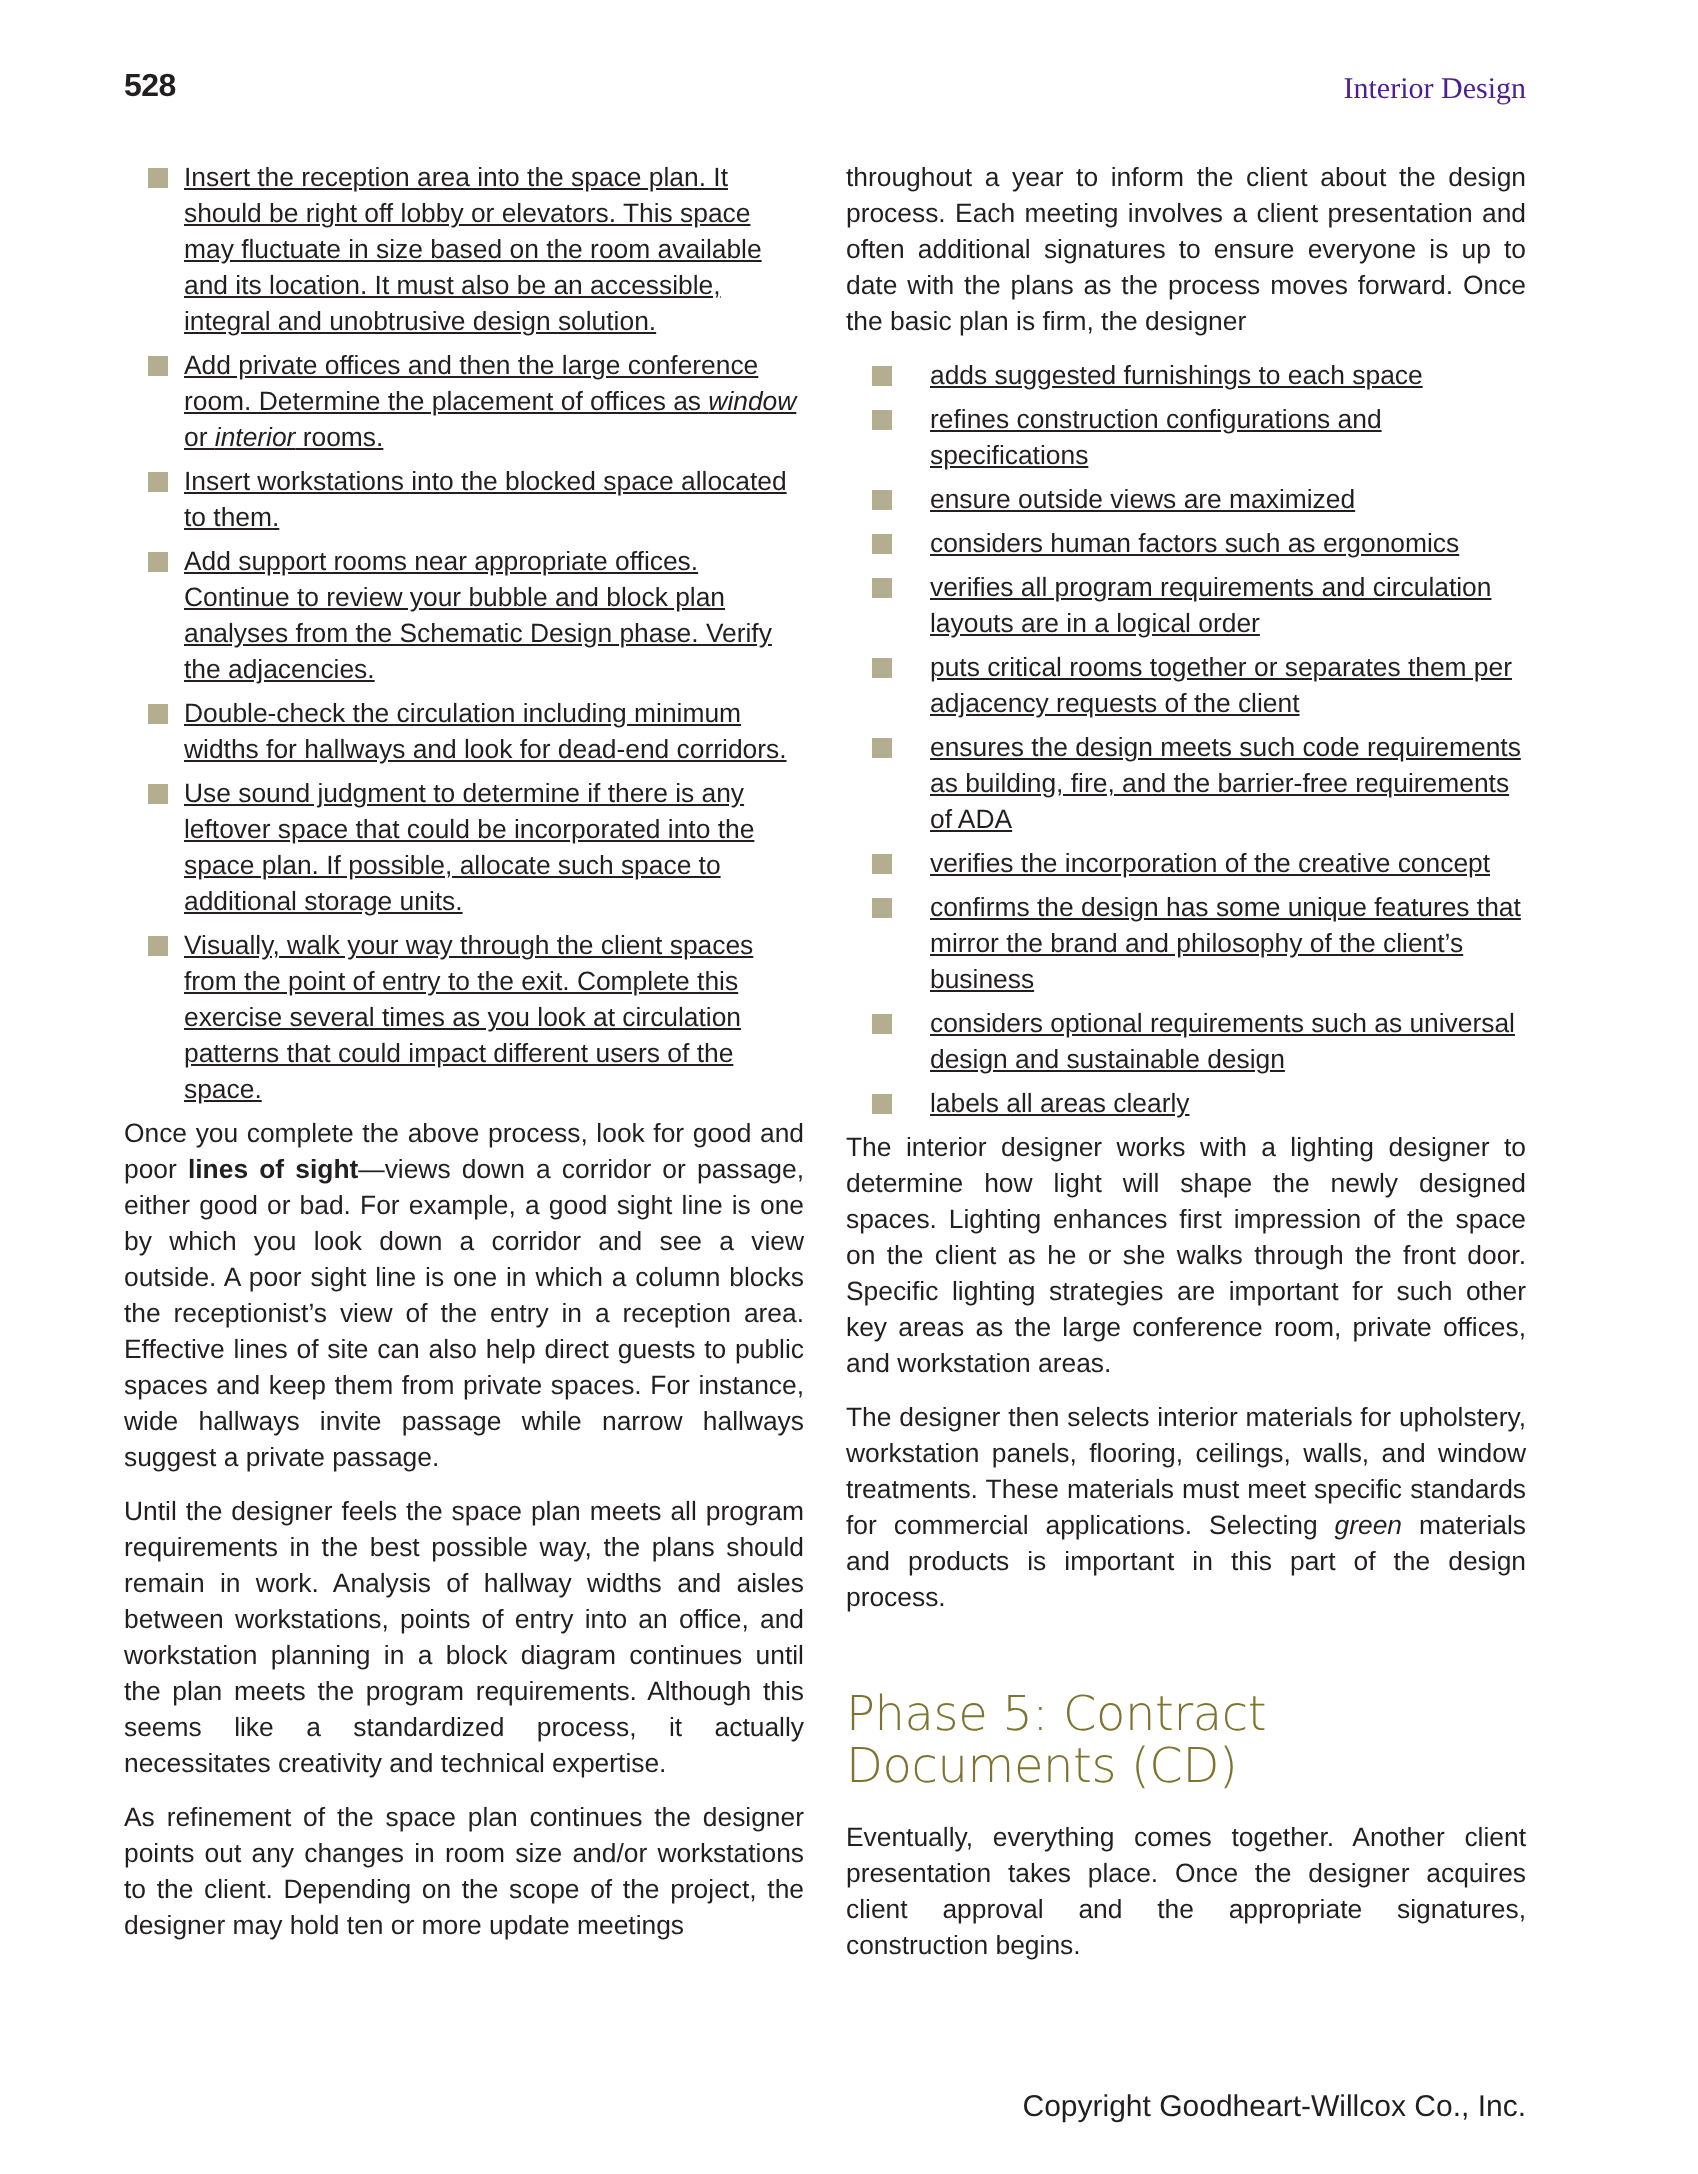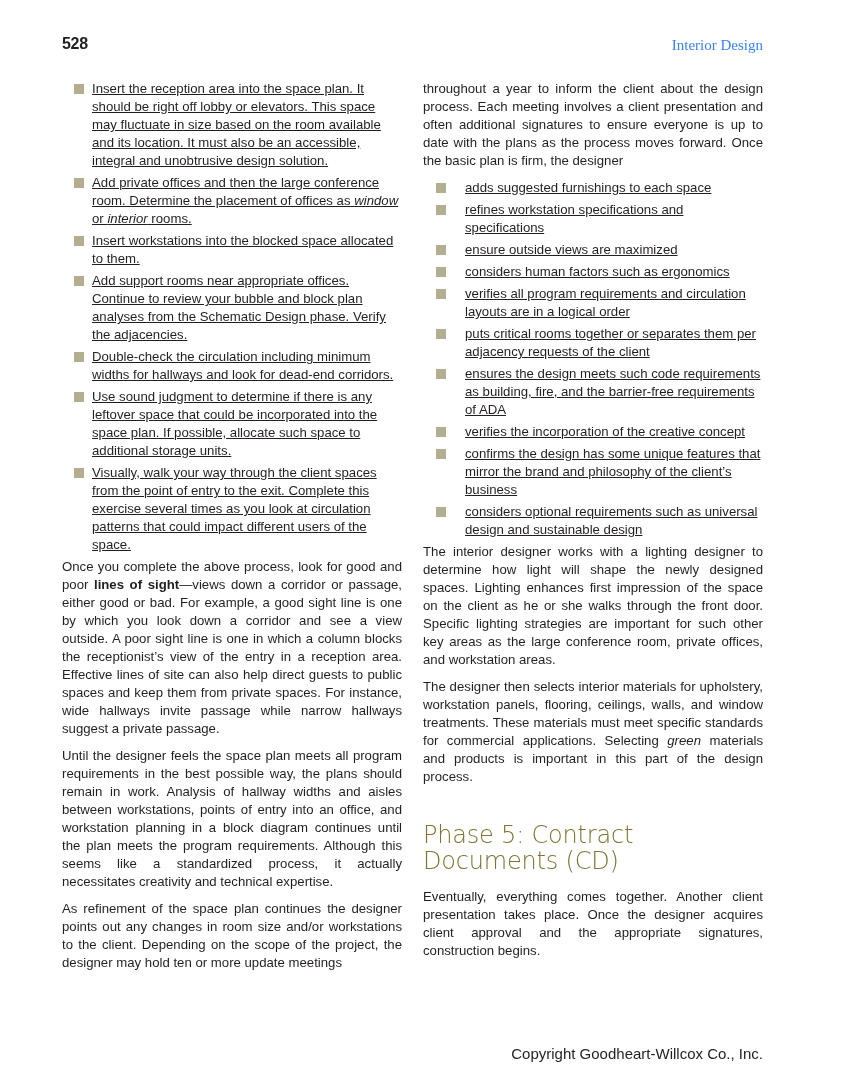--- a/index.html
+++ b/index.html
@@ -1,21 +1,21 @@
 <!DOCTYPE html>
 <html><head>
 <meta charset="utf-8">
 <style>
   html, body { margin: 0; padding: 0; background: #ffffff; }
   body { width: 849px; height: 1087px; position: relative; overflow: hidden;
          font-family: "Liberation Sans", sans-serif; color: #231f20; }
   .page-number { position: absolute; left: 62px; top: 35px; font-size: 16px; font-weight: bold;
                  font-family: "Liberation Sans", sans-serif; letter-spacing: -0.3px; text-align: right; }
   .running-head { position: absolute; right: 86px; top: 37px; font-size: 15px;
-                  font-family: "Liberation Serif", serif; color: #3b82f6; }
+                  font-family: "Liberation Serif", serif; color: #4c1d95; }
   .col { position: absolute; top: 80px; font-size: 13.2px; line-height: 18px; }
   .col-left { left: 62px; width: 340px; }
   .col-right { left: 423px; width: 340px; }
   p { margin: 0 0 9px 0; text-align: justify; }
   ul { list-style: none; margin: 0; padding: 0; }
   ul.bullets li { position: relative; padding-left: 30px; margin-bottom: 4px; text-align: left; text-decoration: underline; }
   ul.bullets.inner li { padding-left: 29px; }
   ul.bullets.inner { margin: 0 0 4px 13px; }
   .bullet { position: absolute; left: 12px; top: 4px; width: 10px; height: 10px; background: #b3ae8f; }
   ul.inner .bullet { left: 0px; }
@@ -43,29 +43,30 @@
   </ul>
   <p><span>Once you complete the above process, look for good and poor </span><b>lines of sight</b><span>—views down a corridor or passage, either good or bad. For example, a good sight line is one by which you look down a corridor and see a view outside. A poor sight line is one in which a column blocks the receptionist’s view of the entry in a reception area. Effective lines of site can also help direct guests to public spaces and keep them from private spaces. For instance, wide hallways invite passage while narrow hallways suggest a private passage.</span></p>
   <p>Until the designer feels the space plan meets all program requirements in the best possible way, the plans should remain in work. Analysis of hallway widths and aisles between workstations, points of entry into an office, and workstation planning in a block diagram continues until the plan meets the program requirements. Although this seems like a standardized process, it actually necessitates creativity and technical expertise.</p>
   <p>As refinement of the space plan continues the designer points out any changes in room size and/or workstations to the client. Depending on the scope of the project, the designer may hold ten or more update meetings</p>
 </div>
 
 <div class="col col-right">
   <p>throughout a year to inform the client about the design process. Each meeting involves a client presentation and often additional signatures to ensure everyone is up to date with the plans as the process moves forward. Once the basic plan is firm, the designer</p>
   <ul class="bullets inner">
     <li><span class="bullet"></span><span>adds suggested furnishings to each space</span></li>
-    <li><span class="bullet"></span><span>refines workstation specifications and specifications</span></li>
+    <li><span class="bullet"></span><span>refines construction configurations and specifications</span></li>
     <li><span class="bullet"></span><span>ensure outside views are maximized</span></li>
     <li><span class="bullet"></span><span>considers human factors such as ergonomics</span></li>
     <li><span class="bullet"></span><span>verifies all program requirements and circulation layouts are in a logical order</span></li>
     <li><span class="bullet"></span><span>puts critical rooms together or separates them per adjacency requests of the client</span></li>
     <li><span class="bullet"></span><span>ensures the design meets such code requirements as building, fire, and the barrier-free requirements of ADA</span></li>
     <li><span class="bullet"></span><span>verifies the incorporation of the creative concept</span></li>
     <li><span class="bullet"></span><span>confirms the design has some unique features that mirror the brand and philosophy of the client’s business</span></li>
     <li><span class="bullet"></span><span>considers optional requirements such as universal design and sustainable design</span></li>
+    <li><span class="bullet"></span><span>labels all areas clearly</span></li>
   </ul>
   <p>The interior designer works with a lighting designer to determine how light will shape the newly designed spaces. Lighting enhances first impression of the space on the client as he or she walks through the front door. Specific lighting strategies are important for such other key areas as the large conference room, private offices, and workstation areas.</p>
   <p><span>The designer then selects interior materials for upholstery, workstation panels, flooring, ceilings, walls, and window treatments. These materials must meet specific standards for commercial applications. Selecting </span><i>green</i><span> materials and products is important in this part of the design process.</span></p>
   <h2 class="heading">Phase 5: Contract Documents (CD)</h2>
   <p>Eventually, everything comes together. Another client presentation takes place. Once the designer acquires client approval and the appropriate signatures, construction begins.</p>
 </div>
 
 <div class="copyright">Copyright Goodheart-Willcox Co., Inc.</div>
 
 </body></html>

